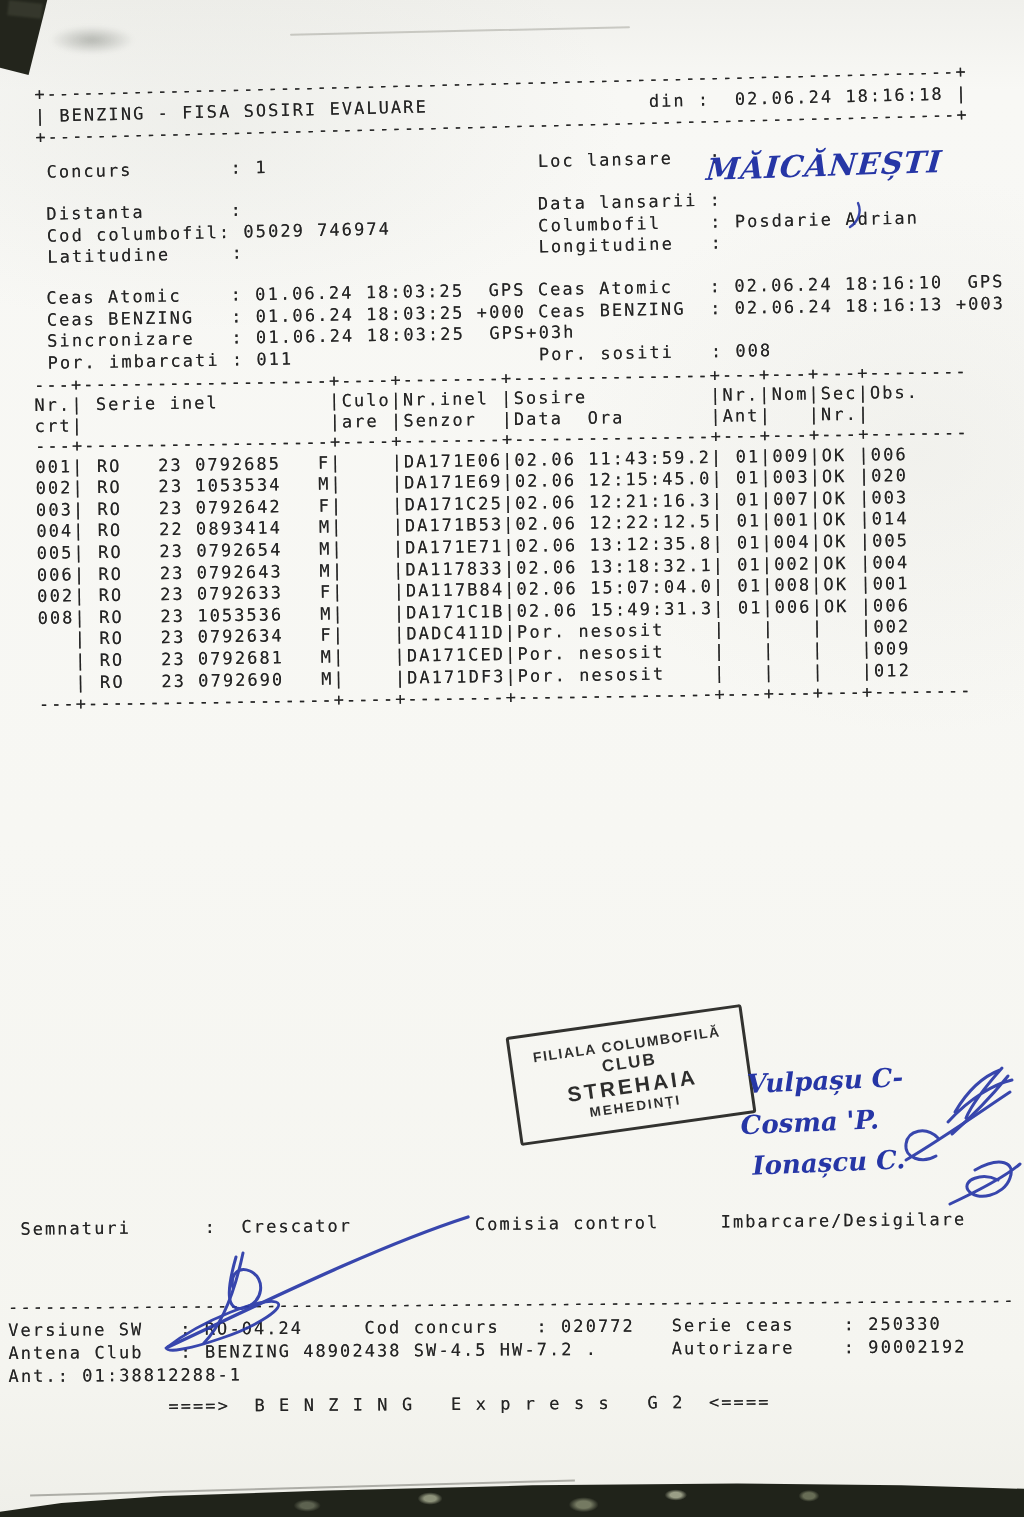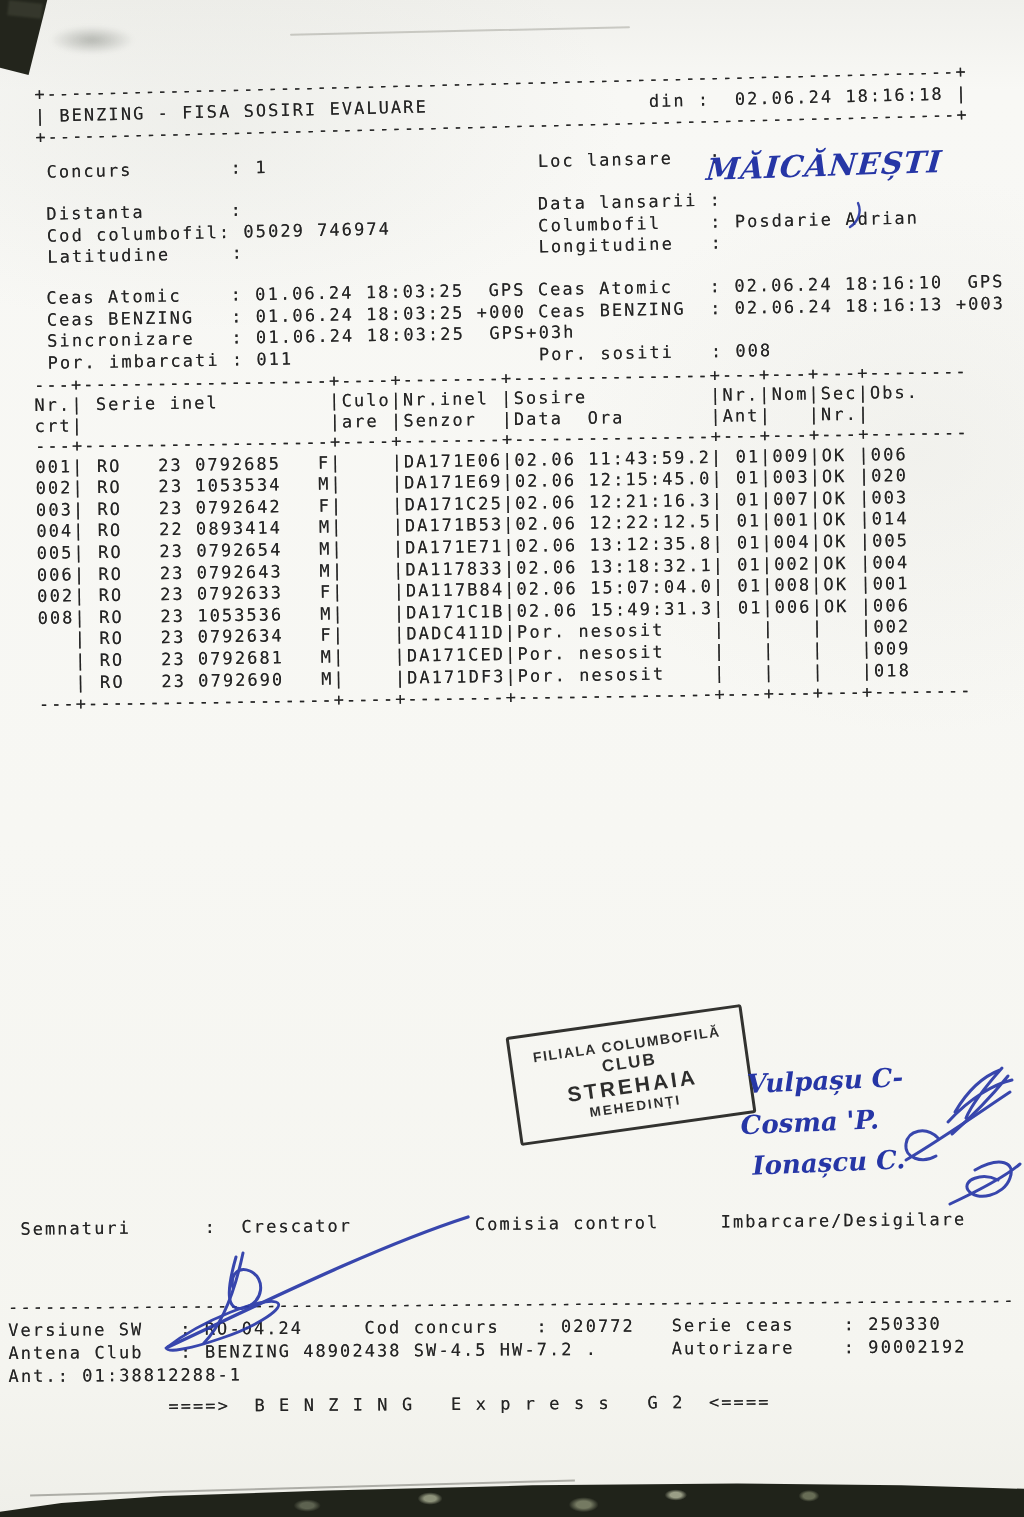--- a/index.html
+++ b/index.html
@@ -102,21 +102,21 @@
     <div class="mono tl"><span>001</span><span class="b"> RO   23 0792685   F</span><span class="b">    </span><span class="b">DA171E06</span><span class="b">02.06 11:43:59.2</span><span class="b"> 01</span><span class="b">009</span><span class="b">OK </span><span class="b">006</span></div>
     <div class="mono tl"><span>002</span><span class="b"> RO   23 1053534   M</span><span class="b">    </span><span class="b">DA171E69</span><span class="b">02.06 12:15:45.0</span><span class="b"> 01</span><span class="b">003</span><span class="b">OK </span><span class="b">020</span></div>
     <div class="mono tl"><span>003</span><span class="b"> RO   23 0792642   F</span><span class="b">    </span><span class="b">DA171C25</span><span class="b">02.06 12:21:16.3</span><span class="b"> 01</span><span class="b">007</span><span class="b">OK </span><span class="b">003</span></div>
     <div class="mono tl"><span>004</span><span class="b"> RO   22 0893414   M</span><span class="b">    </span><span class="b">DA171B53</span><span class="b">02.06 12:22:12.5</span><span class="b"> 01</span><span class="b">001</span><span class="b">OK </span><span class="b">014</span></div>
     <div class="mono tl"><span>005</span><span class="b"> RO   23 0792654   M</span><span class="b">    </span><span class="b">DA171E71</span><span class="b">02.06 13:12:35.8</span><span class="b"> 01</span><span class="b">004</span><span class="b">OK </span><span class="b">005</span></div>
     <div class="mono tl"><span>006</span><span class="b"> RO   23 0792643   M</span><span class="b">    </span><span class="b">DA117833</span><span class="b">02.06 13:18:32.1</span><span class="b"> 01</span><span class="b">002</span><span class="b">OK </span><span class="b">004</span></div>
     <div class="mono tl"><span>002</span><span class="b"> RO   23 0792633   F</span><span class="b">    </span><span class="b">DA117B84</span><span class="b">02.06 15:07:04.0</span><span class="b"> 01</span><span class="b">008</span><span class="b">OK </span><span class="b">001</span></div>
     <div class="mono tl"><span>008</span><span class="b"> RO   23 1053536   M</span><span class="b">    </span><span class="b">DA171C1B</span><span class="b">02.06 15:49:31.3</span><span class="b"> 01</span><span class="b">006</span><span class="b">OK </span><span class="b">006</span></div>
     <div class="mono tl"><span>   </span><span class="b"> RO   23 0792634   F</span><span class="b">    </span><span class="b">DADC411D</span><span class="b">Por. nesosit    </span><span class="b">   </span><span class="b">   </span><span class="b">   </span><span class="b">002</span></div>
     <div class="mono tl"><span>   </span><span class="b"> RO   23 0792681   M</span><span class="b">    </span><span class="b">DA171CED</span><span class="b">Por. nesosit    </span><span class="b">   </span><span class="b">   </span><span class="b">   </span><span class="b">009</span></div>
-    <div class="mono tl"><span>   </span><span class="b"> RO   23 0792690   M</span><span class="b">    </span><span class="b">DA171DF3</span><span class="b">Por. nesosit    </span><span class="b">   </span><span class="b">   </span><span class="b">   </span><span class="b">018</span></div>
+    <div class="mono tl"><span>   </span><span class="b"> RO   23 0792690   M</span><span class="b">    </span><span class="b">DA171DF3</span><span class="b">Por. nesosit    </span><span class="b">   </span><span class="b">   </span><span class="b">   </span><span class="b">012</span></div>
     <div class="mono tl">---+--------------------+----+--------+----------------+---+---+---+--------</div>
   </div>
 
   <div class="stamp">
     <div class="s1">FILIALA COLUMBOFILĂ</div>
     <div class="s2">CLUB</div>
     <div class="s3">STREHAIA</div>
     <div class="s4">MEHEDINȚI</div>
   </div>
 

